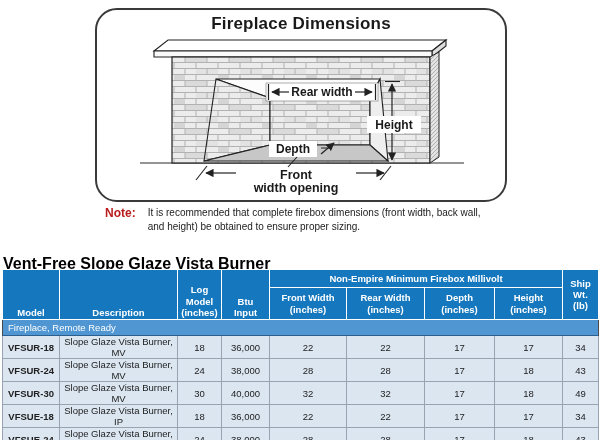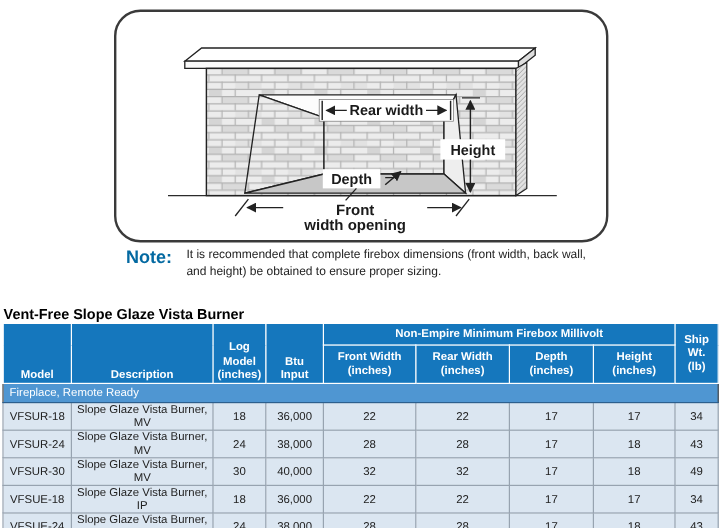--- a/index.html
+++ b/index.html
@@ -11,48 +11,49 @@
            border:2px solid #3a3a3a;border-radius:22px;background:#fff;}
   .fig-title{position:absolute;left:0;right:0;top:4px;text-align:center;
              font-size:17px;font-weight:bold;color:#1a1a1a;letter-spacing:.2px;}
   .fig-svg{position:absolute;left:33px;top:22px;}
   svg text{font-family:"Liberation Sans",sans-serif;fill:#1a1a1a;}
   .dim-label{font-size:12px;font-weight:600;}
   .front-label{font-size:12.5px;font-weight:600;}
 
   
   .note{position:absolute;left:105px;top:206px;width:420px;display:flex;gap:12px;}
-  .note-label{font-size:15px;font-weight:bold;white-space:nowrap;color:#0369a1;}
+  .note-label{font-size:12px;font-weight:bold;white-space:nowrap;color:#b91c1c;}
   .note-text{font-size:10px;line-height:1.35;width:352px;color:#222;}
 
   
   :root{--header-bg:#1577bd;--section-bg:#4f96d2;--row-bg:#dbe6f1;}
-  .tbl-title{position:absolute;left:3px;top:255px;font-size:12px;
+  .tbl-title{position:absolute;left:3px;top:255px;font-size:16px;
              font-weight:bold;color:#000;}
   table.spec{position:absolute;left:2px;top:269px;width:596px;
              border-collapse:collapse;table-layout:fixed;
              border:1px solid #4a4a4a;}
   table.spec th{background:var(--header-bg);color:#fff;font-size:9.5px;
                 font-weight:bold;border:1px solid #fff;padding:1px 2px;
                 white-space:pre-line;line-height:1.18;text-align:center;}
   th.group-th{font-size:10px;height:15px;}
   th.bottom-al{vertical-align:bottom;padding-bottom:3px;}
   tr.sub-header th{height:29px;vertical-align:middle;}
   td.section-cell{background:var(--section-bg);color:#fff;font-size:9.5px;
                   text-align:left;padding:1px 0 1px 5px;height:13px;
                   border:1px solid #4a4a4a;border-bottom:1px solid #2c5f8e;}
   table.spec td.data{background:var(--row-bg);font-size:9.5px;color:#222;
                      text-align:center;height:13px;padding:0 2px;
                      border:1px solid #97a3b0;border-top:1px solid #5f6a74;}
-  td.model{font-weight:normal;color:#000;}
+  td.model{font-weight:bold;color:#000;}
 </style>
 </head>
 <body>
 
 <div class="fig-box">
+  <div class="fig-title">Fireplace Dimensions</div>
 
   <svg class="fig-svg" width="340" height="166" viewBox="0 0 340 166">
     <defs>
       <pattern id="brick" width="44" height="24" patternUnits="userSpaceOnUse">
         <rect width="44" height="24" fill="#ececec"></rect>
         <rect x="11" y="0" width="22" height="6" fill="#dadada"></rect>
         <rect x="22" y="12" width="22" height="6" fill="#e2e2e2"></rect>
         <rect x="0" y="18" width="11" height="6" fill="#d5d5d5"></rect>
         <path d="M0 .5H44M0 6.5H44M0 12.5H44M0 18.5H44" stroke="#b2b2b2" stroke-width="1"></path>
         <path d="M11 0V6M33 0V6M0 6V12M22 6V12M44 6V12M11 12V18M33 12V18M22 18V24" stroke="#b2b2b2" stroke-width="1"></path>

